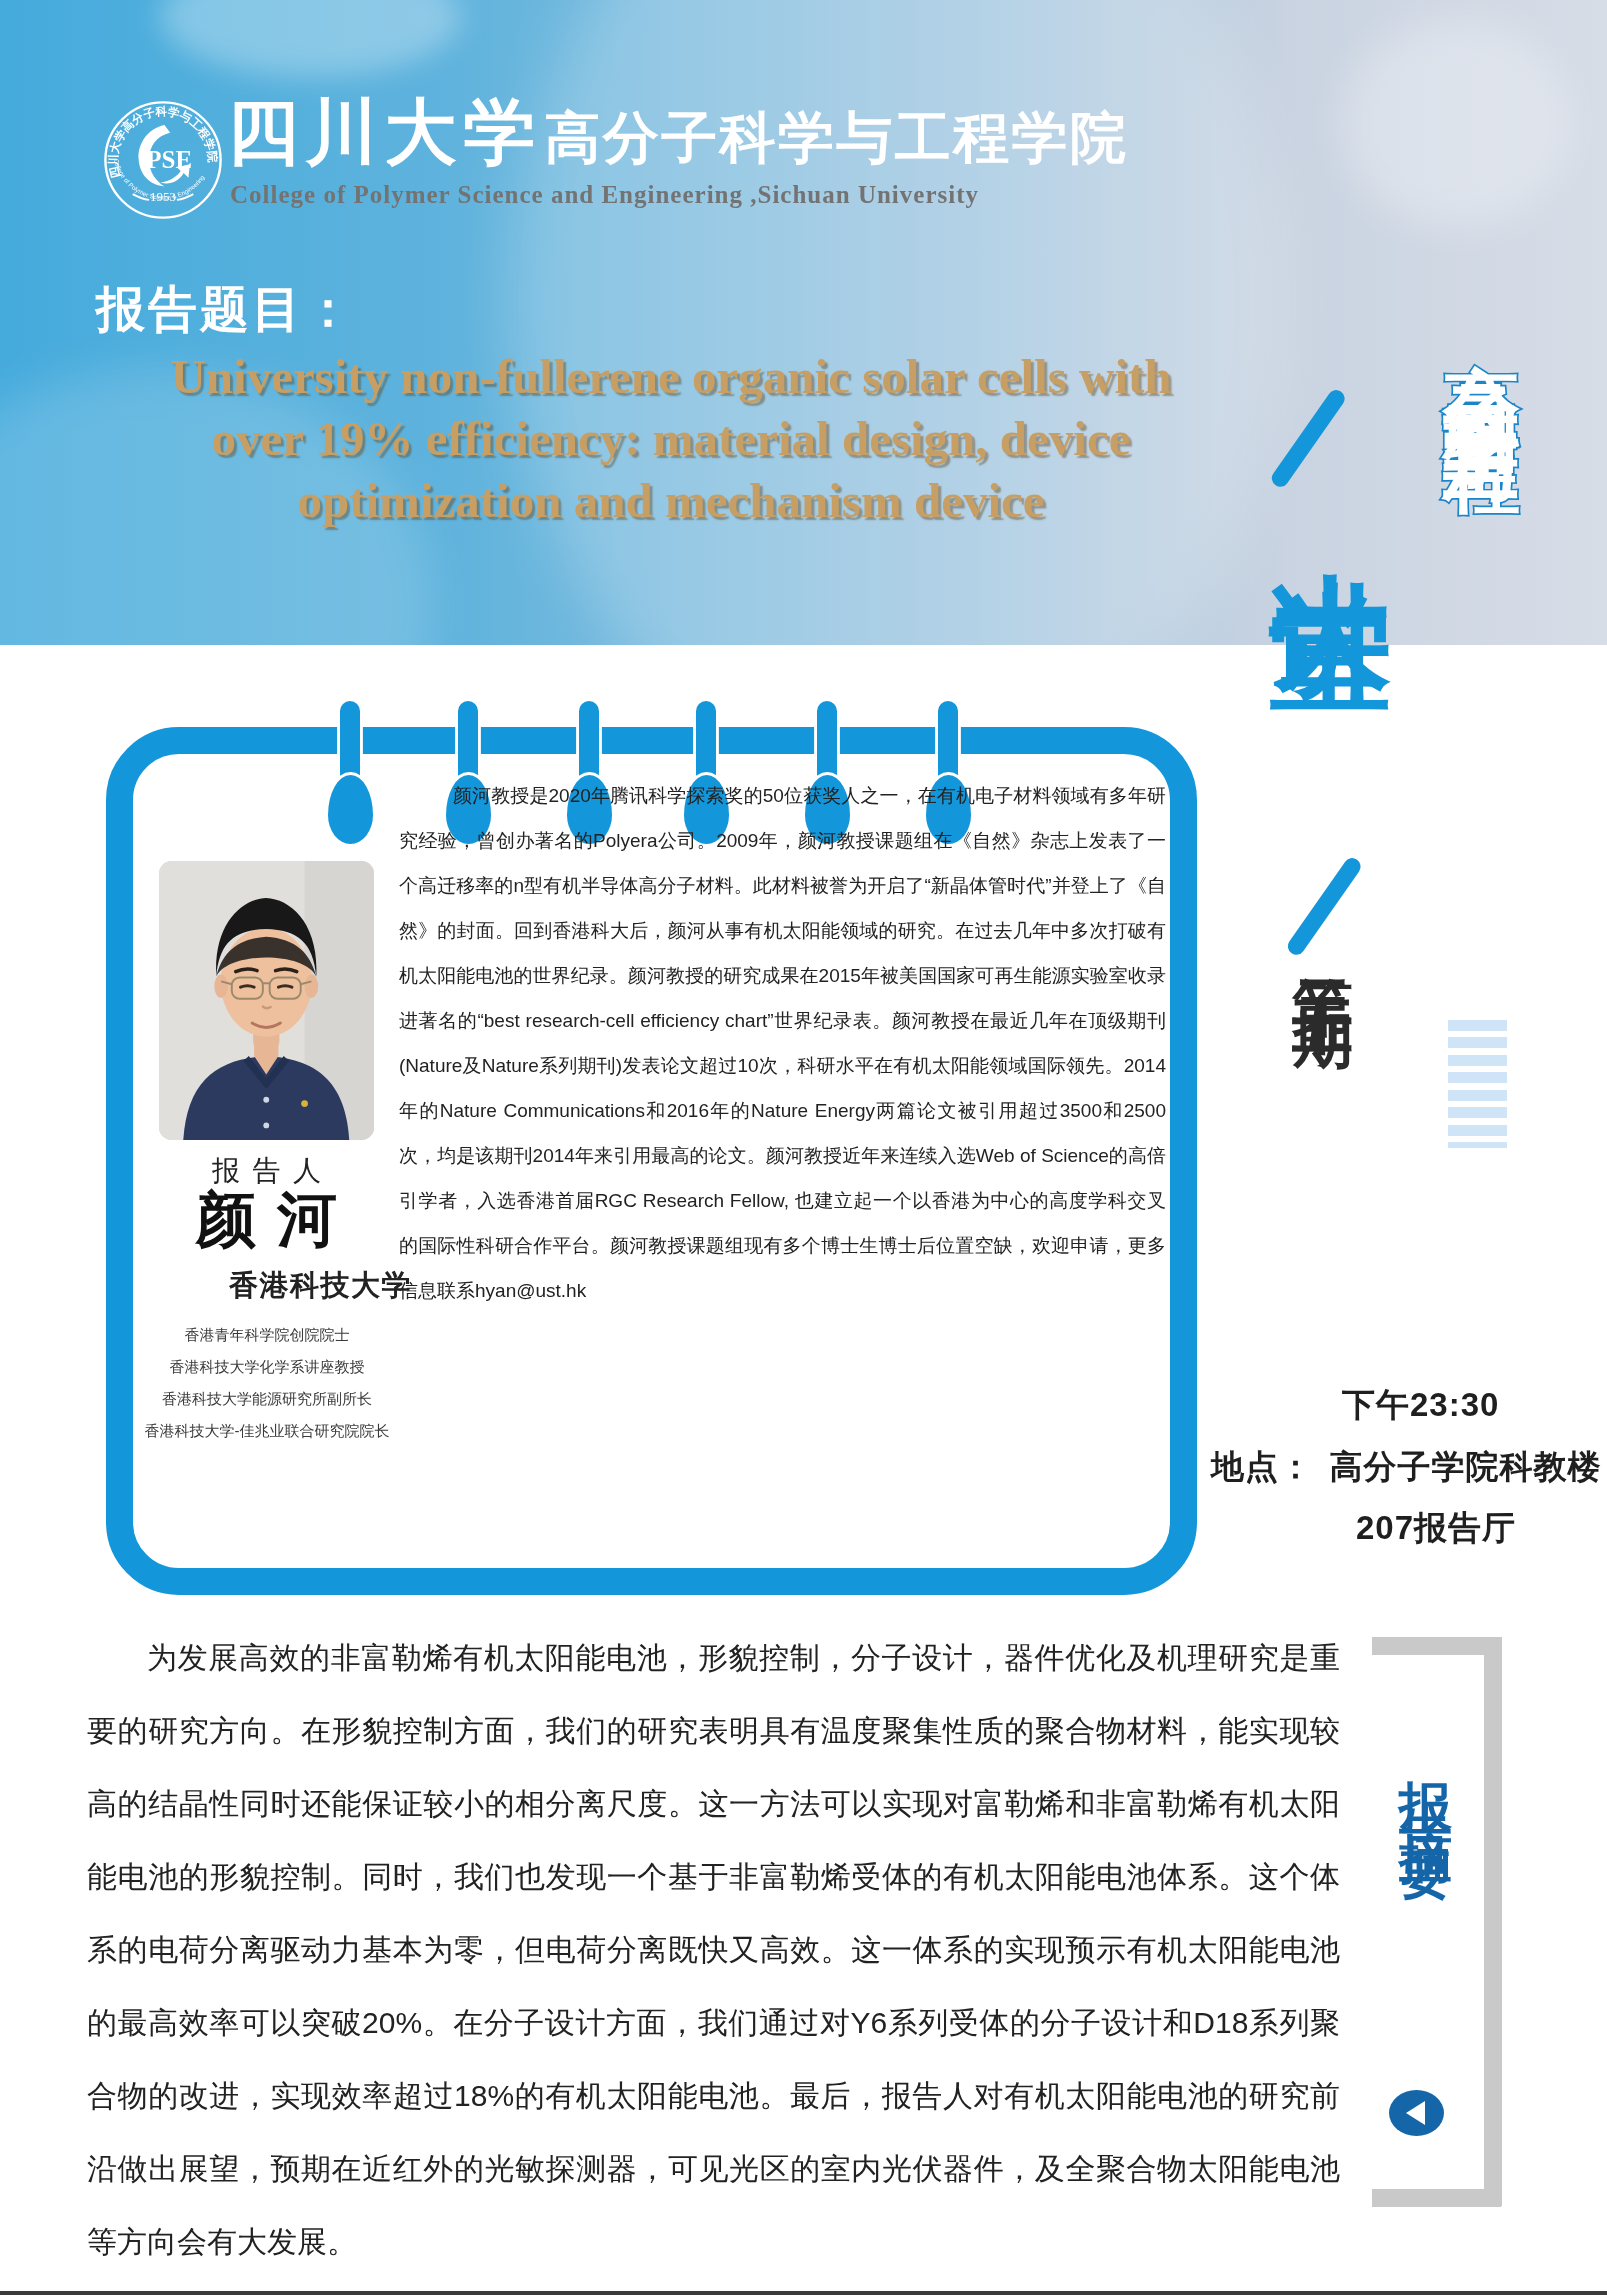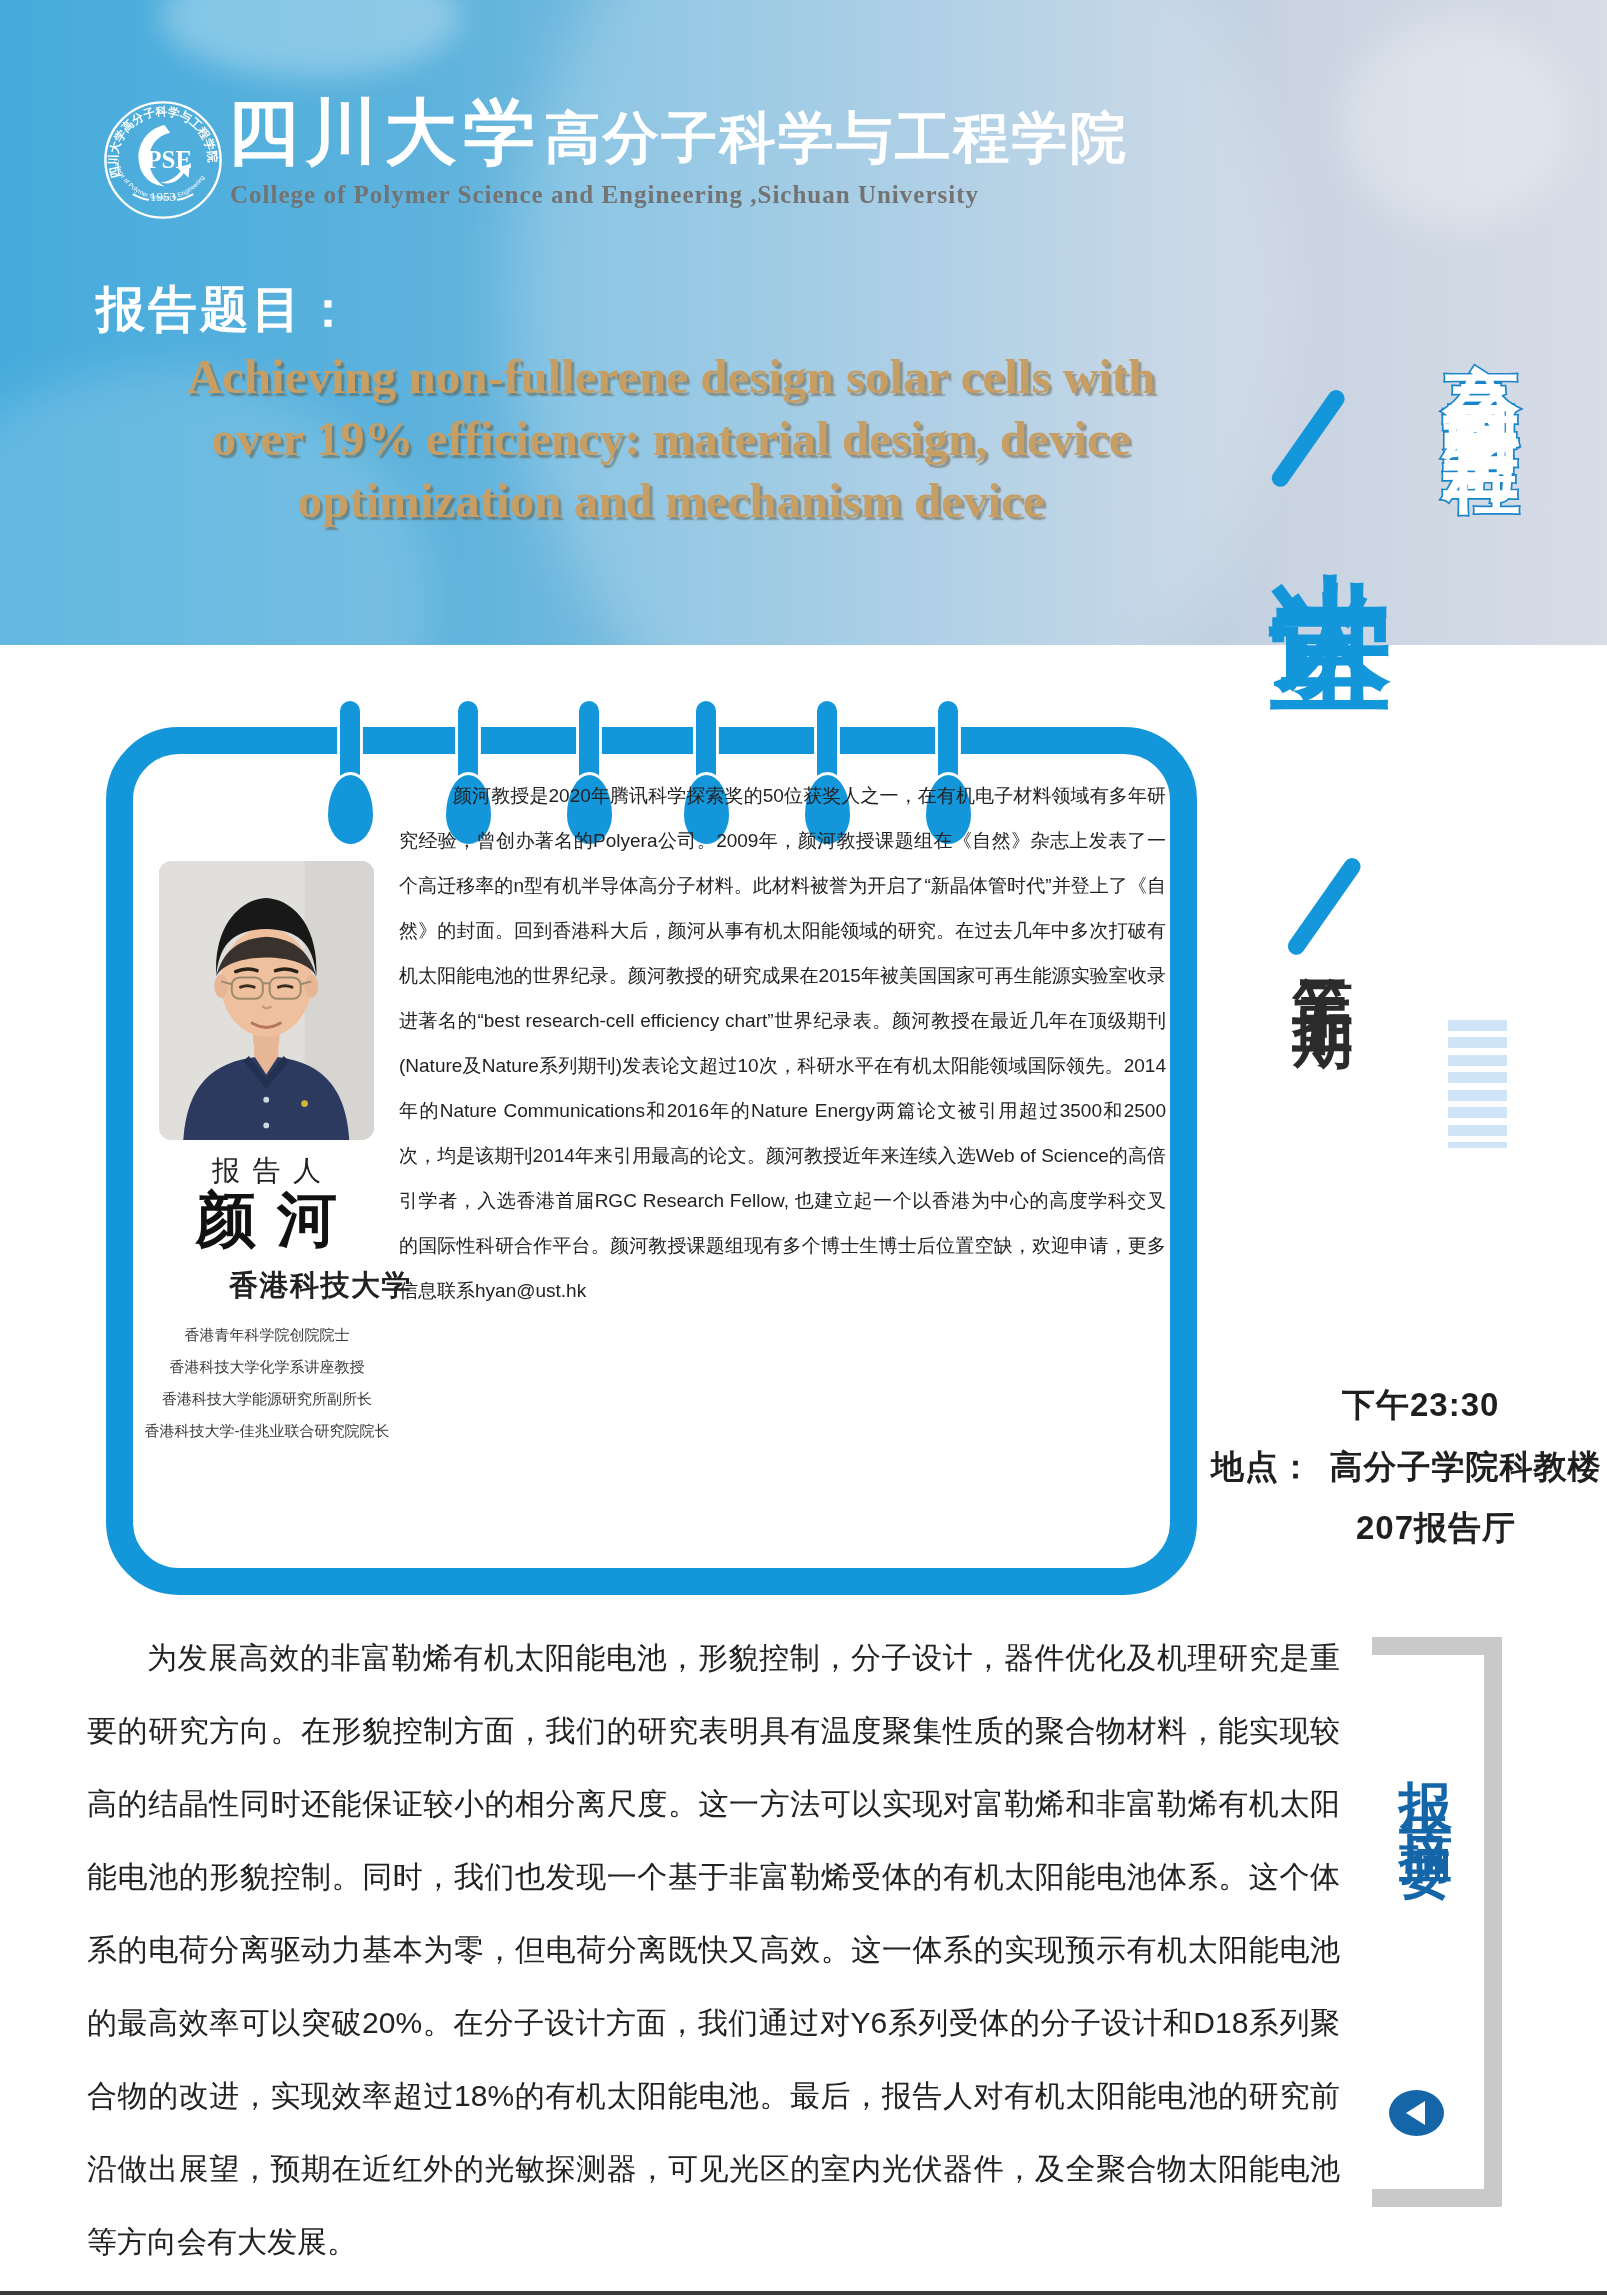--- a/index.html
+++ b/index.html
@@ -145,21 +145,21 @@
   </svg>
 
   <div class="header-title">
     <span class="uni">四川大学</span>
     <span class="col">高分子科学与工程学院</span>
   </div>
   <div class="header-subtitle">College of Polymer Science and Engineering ,Sichuan University</div>
 
   <div class="talk-label">报告题目：</div>
   <div class="talk-title">
-    <div class="line">Achieving non-fullerene design solar cells with</div>
+    <div class="line">University non-fullerene organic solar cells with</div>
     <div class="line">over 19% efficiency: material design, device</div>
     <div class="line">optimization and mechanism device</div>
   </div>
 
   <div class="vertical-name">高分子科学与工程</div>
   <div class="hall-slash s1"></div>
   <div class="hall-name">大讲堂</div>
   <div class="hall-slash s2"></div>
   <div class="issue">第二十五期</div>
   <div class="deco-lines"></div>

